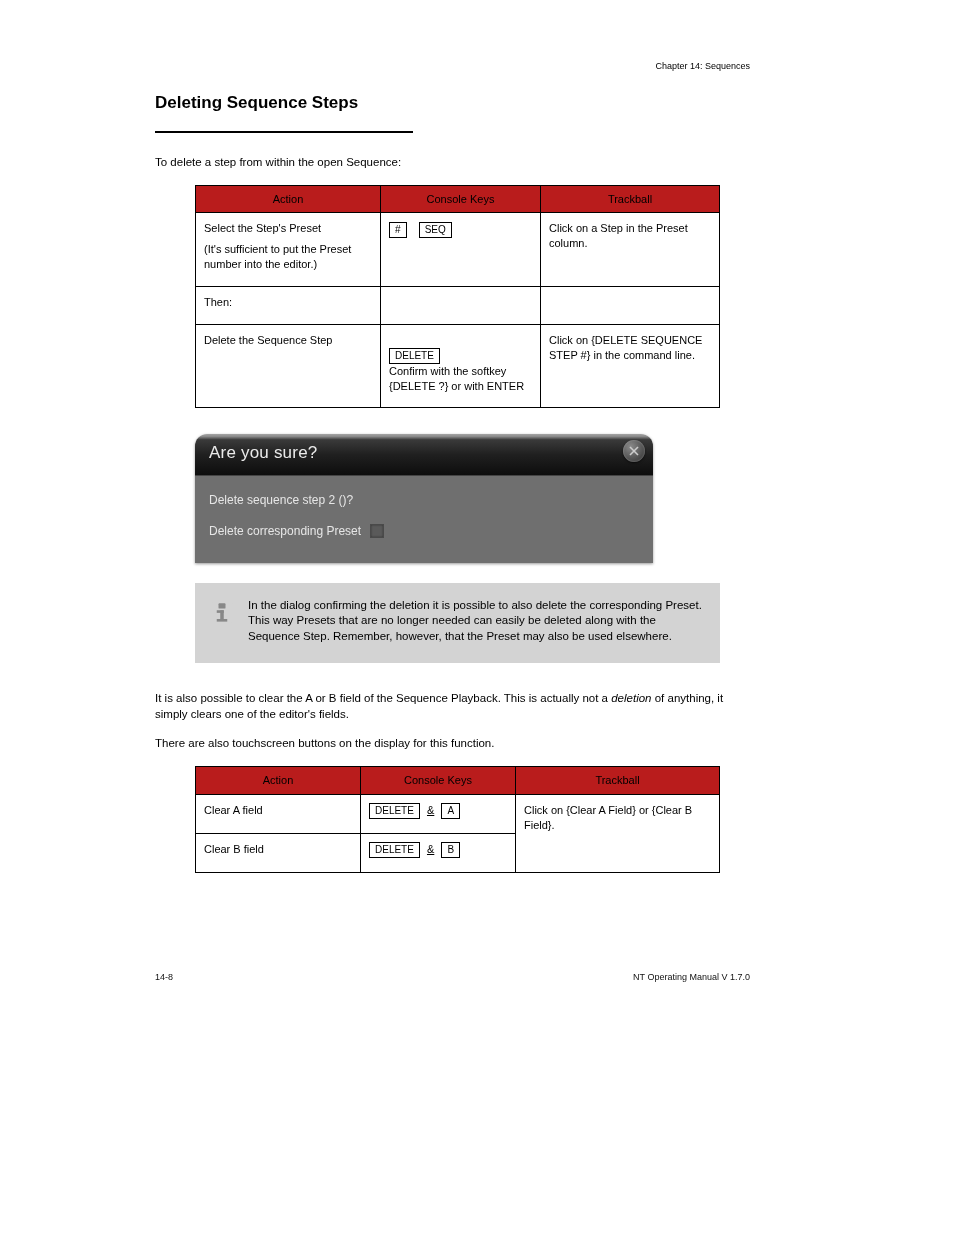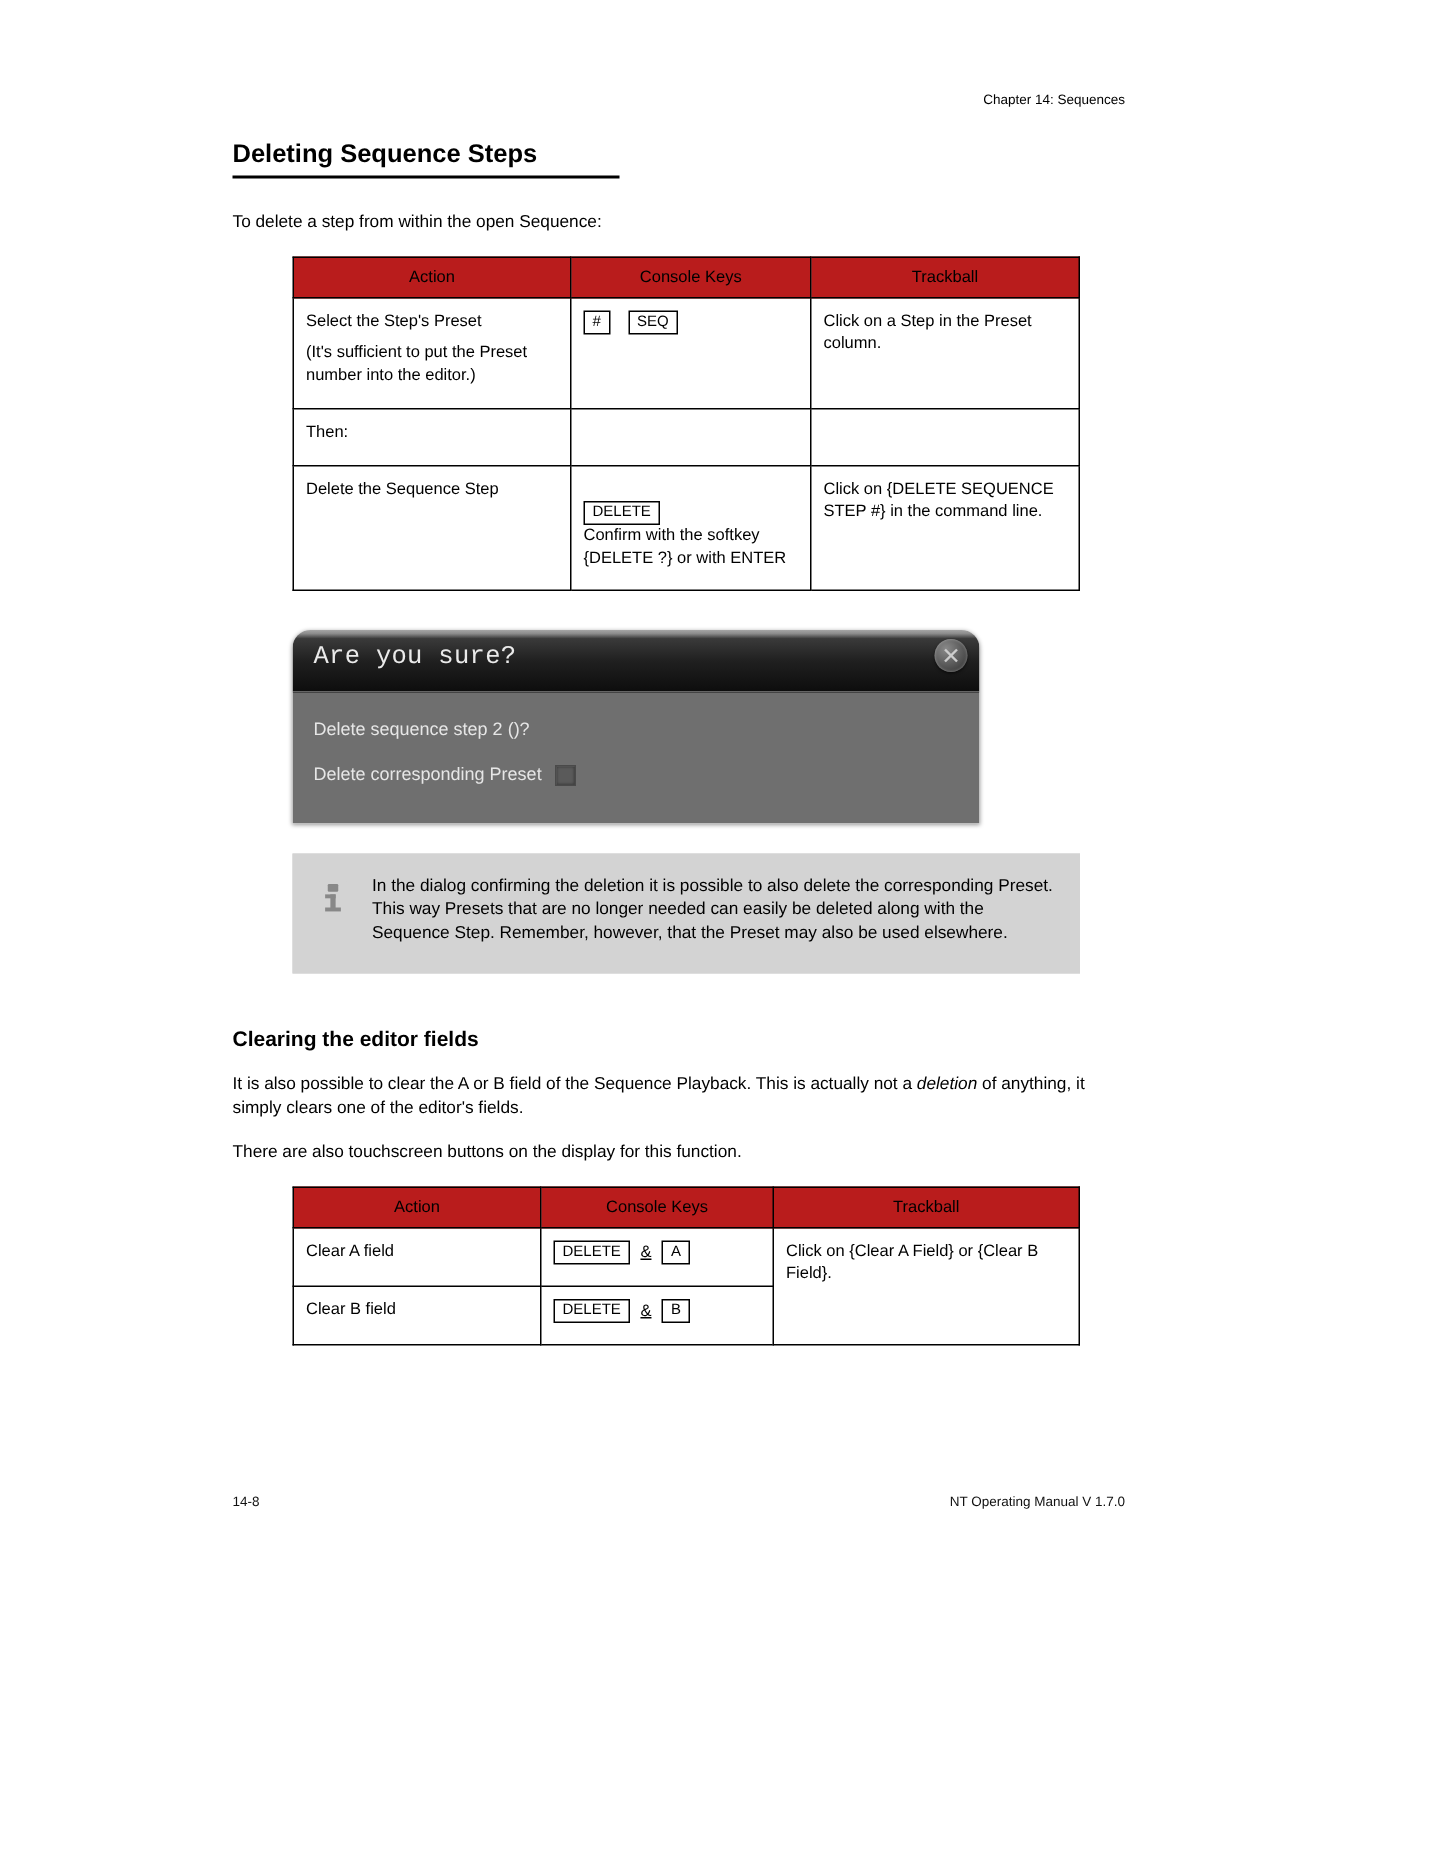--- a/index.html
+++ b/index.html
@@ -1,32 +1,32 @@
 <!DOCTYPE html>
 <html><head>
 <meta charset="utf-8">
 <style>
   * { box-sizing: border-box; margin: 0; padding: 0; }
   html, body { width: 954px; font-family: Arial, Helvetica, sans-serif; background: #fff; color: #000; }
   .page { width: 870px; padding: 60px 120px 120px 155px; position: relative; font-size: 12px; line-height: 1.35; }
   .chapter-ref { font-size: 9px; text-align: right; margin-bottom: 20px; color: #000; }
   .section-num { font-size: 15px; font-weight: bold; margin-bottom: 6px; }
-  .section-title { font-size: 17px; font-weight: bold; border-bottom: 2px solid #000; padding-bottom: 2px; margin-bottom: 22px; display: inline-block; min-width: 258px; }
+  .section-title { font-size: 17px; font-weight: bold; border-bottom: 2px solid #000; padding-bottom: 16px; margin-bottom: 22px; display: inline-block; min-width: 258px; }
   .intro { margin-bottom: 14px; font-size: 11.5px; }
   .table-wrap { margin: 0 0 26px 40px; width: 525px; }
   table { border-collapse: collapse; width: 100%; }
   th, td { border: 1px solid #000; vertical-align: top; font-size: 11px; }
   th { background: #b91c1c; font-weight: normal; text-align: center; padding: 6px 8px; }
   td { padding: 8px 8px 14px 8px; }
   .col1 { width: 185px; }
   .col2 { width: 160px; }
   .keycap { display: inline-block; border: 1px solid #000; padding: 0 5px; font-size: 10px; line-height: 14px; vertical-align: middle; background: #fff; }
   .amp { display: inline-block; text-decoration: underline; margin: 0 4px; font-size: 11px; vertical-align: middle; }
   .dialog { margin: 0 0 20px 40px; width: 458px; border-radius: 12px 12px 0 0; overflow: hidden; box-shadow: 0 1px 3px rgba(0,0,0,0.4); }
-  .dialog-titlebar { background: linear-gradient(to bottom, #a5a5a5 0%, #8b8b8b 6%, #3a3a3a 14%, #202020 50%, #0d0d0d 100%); color: #eaeaea; font-family: Liberation Mono, monospace; font-size: 17px; padding: 8px 14px 10px 14px; position: relative; border-bottom: 1px solid #444; letter-spacing: 0.2px; }
+  .dialog-titlebar { background: linear-gradient(to bottom, #a5a5a5 0%, #8b8b8b 6%, #3a3a3a 14%, #202020 50%, #0d0d0d 100%); color: #eaeaea; font-family: Liberation Sans, sans-serif; font-size: 17px; padding: 8px 14px 10px 14px; position: relative; border-bottom: 1px solid #444; letter-spacing: 0.2px; }
   .dialog-close { position: absolute; right: 8px; top: 6px; width: 22px; height: 22px; border-radius: 50%; background: radial-gradient(circle at 35% 30%, #8a8a8a, #2c2c2c); display: flex; align-items: center; justify-content: center; color: #ddd; font-size: 13px; font-weight: bold; cursor: pointer; box-shadow: inset 0 0 2px rgba(255,255,255,0.4), 0 1px 2px rgba(0,0,0,0.6); }
   .dialog-body { background: #6f6f6f; padding: 16px 14px 10px 14px; color: #e6e6e6; font-family: Verdana, Arial, sans-serif; font-size: 12px; }
   .dialog-body .row { margin-bottom: 14px; }
   .dialog-body .checkbox { display: inline-block; width: 14px; height: 14px; background: #5a5a5a; border: 1px solid #4a4a4a; vertical-align: middle; margin-left: 6px; box-shadow: inset 0 0 2px rgba(0,0,0,0.5); }
   .infobox { margin: 0 0 28px 40px; width: 525px; background: #d3d3d3; padding: 14px 16px 18px 52px; border: 1px solid #d3d3d3; position: relative; font-size: 11.5px; }
   .infobox .icon { position: absolute; left: 12px; top: 14px; width: 28px; height: 28px; }
   .infobox .icon svg { width: 28px; height: 28px; }
   .subsection-title { font-size: 14px; font-weight: bold; margin: 34px 0 14px 0; }
   .body-text { font-size: 11.5px; margin-bottom: 14px; }
   .body-text em { }
@@ -106,21 +106,20 @@
         <rect x="4" y="4" width="24" height="24" rx="3" fill="#d3d3d3" stroke="#777" stroke-width="0"></rect>
         <rect x="12" y="6" width="8" height="6" rx="1" fill="#888"></rect>
         <rect x="14" y="14" width="4" height="12" fill="#888"></rect>
         <rect x="10" y="14" width="8" height="3" fill="#888"></rect>
         <rect x="10" y="24" width="12" height="3" fill="#888"></rect>
       </svg>
     </span>
     <span>In the dialog confirming the deletion it is possible to also delete the corresponding Preset. This way Presets that are no longer needed can easily be deleted along with the Sequence Step. Remember, however, that the Preset may also be used elsewhere.</span>
   </div>
 
-  <div class="subsection-title">Clearing the editor fields</div>
 
   <div class="body-text">
     <span>It is also possible to clear the A or B field of the Sequence Playback. This is actually not a </span><em>deletion</em><span> of anything, it simply clears one of the editor's fields.</span>
   </div>
   <div class="body-text">There are also touchscreen buttons on the display for this function.</div>
 
   <div class="table-wrap">
     <table>
       <thead>
         <tr>

